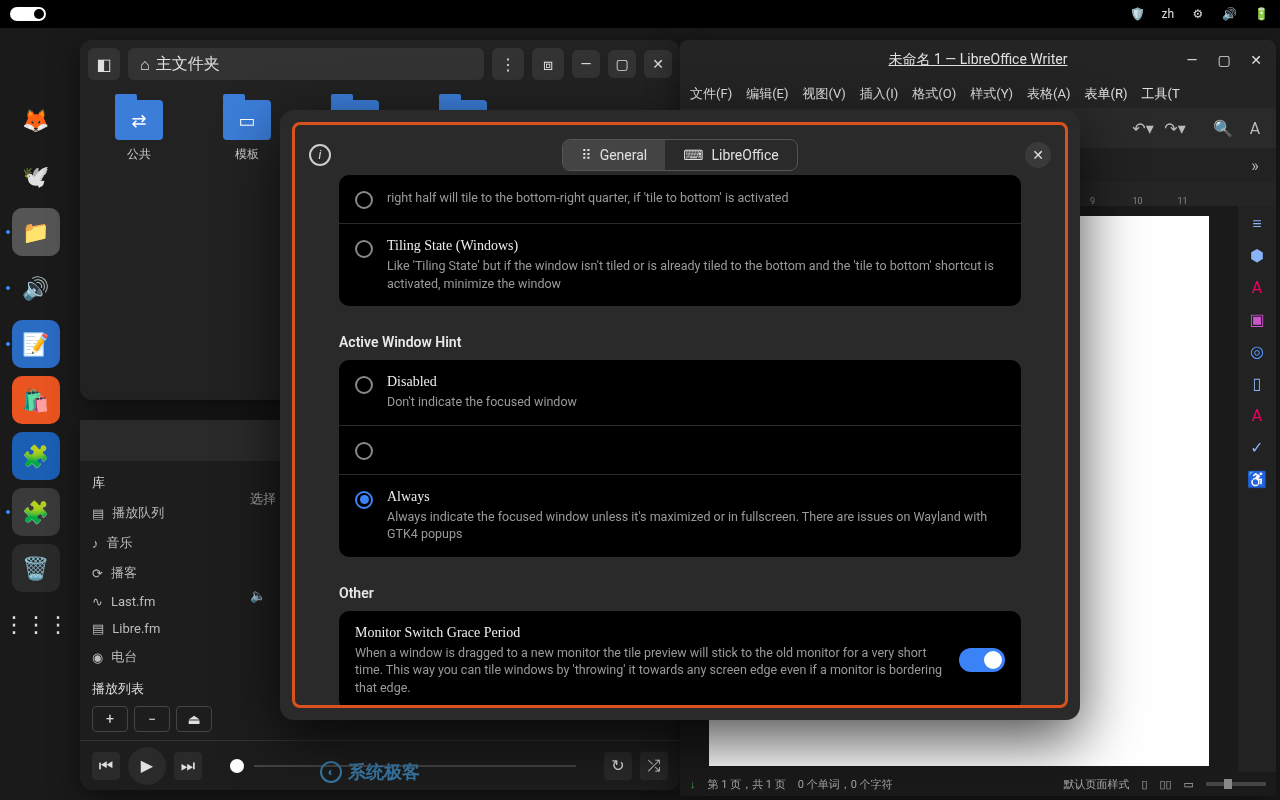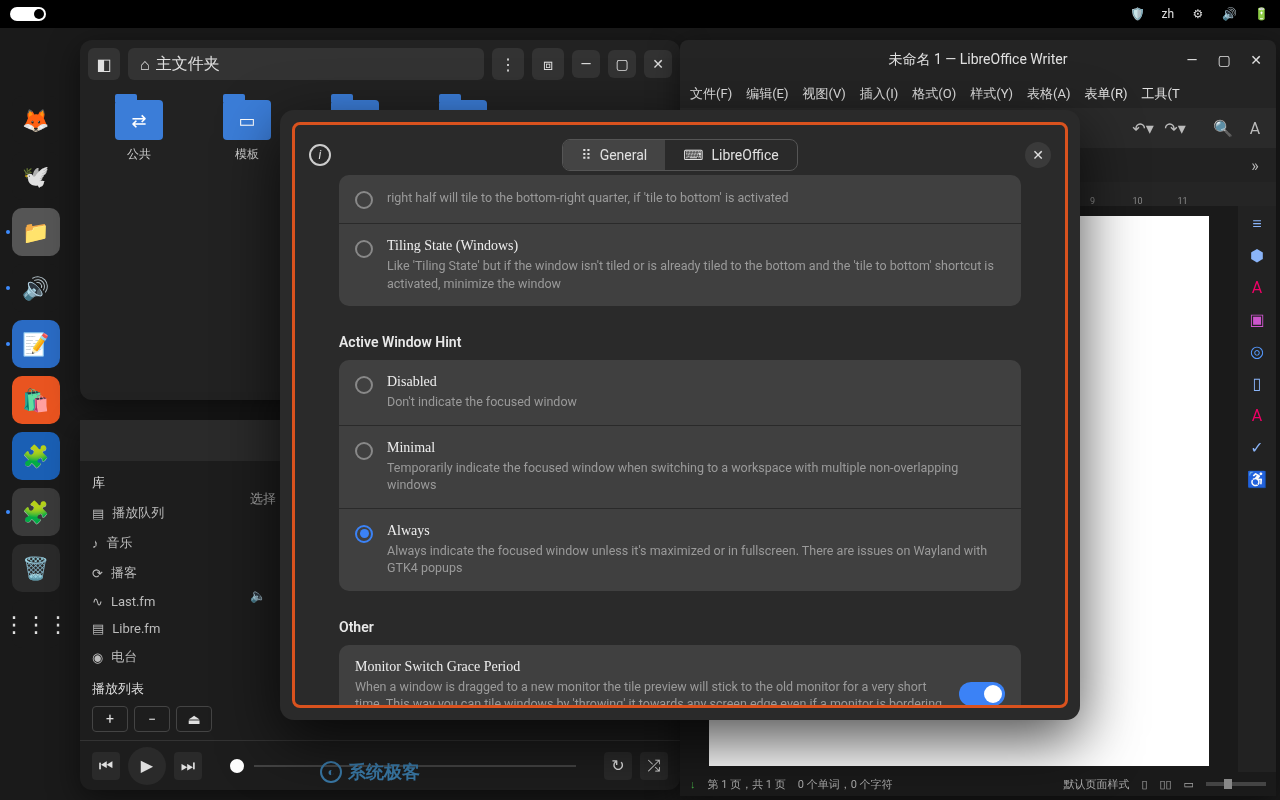--- a/index.html
+++ b/index.html
@@ -34,21 +34,21 @@
 .side-hdr { padding:6px 12px; font-size:13px; color:#ddd; }
 .side-item { padding:6px 12px; font-size:13px; color:#bbb; display:flex; gap:8px; align-items:center; }
 .music-main { flex:1; padding:10px; color:#aaa; font-size:13px; }
 .music-btm { height:50px; border-top:1px solid #333; display:flex; align-items:center; padding:0 12px; gap:8px; }
 .mbtn { width:28px; height:28px; background:#2a2a2a; border-radius:4px; display:flex; align-items:center; justify-content:center; cursor:pointer; }
 .section-hdr { padding:8px 12px; font-size:13px; color:#ddd; }
 .sm-btn-row { display:flex; gap:6px; padding:0 12px; }
 .sm-btn { width:36px; height:26px; border:1px solid #444; border-radius:4px; display:flex; align-items:center; justify-content:center; cursor:pointer; font-size:14px;}
 
 .writer { position:absolute; left:680px; top:40px; right:4px; bottom:4px; background:#242424; border-radius:8px; display:flex; flex-direction:column; box-shadow:0 8px 30px rgba(0,0,0,.5); }
-.writer-title { height:40px; display:flex; align-items:center; justify-content:center; position:relative; font-size:14px; }
+.writer-title { height:40px; display:flex; align-items:center; justify-content:center; position:relative; font-size:14px;text-decoration:underline; }
 .writer-ctrl { position:absolute; right:6px; display:flex; gap:4px; }
 .wc { width:28px; height:24px; display:flex; align-items:center; justify-content:center; cursor:pointer; }
 .writer-menu { height:28px; display:flex; gap:14px; padding:0 10px; font-size:13px; align-items:center; }
 .writer-toolbar { height:40px; background:#2a2a2a; display:flex; align-items:center; padding:0 8px; gap:6px; }
 .tbtn { width:26px; height:26px; display:flex; align-items:center; justify-content:center; color:#bbb; cursor:pointer; border-radius:3px;}
 .writer-tabs { height:34px; display:flex; align-items:center; padding:0 8px; gap:4px; background:#222;}
 .doc-tab { height:26px; padding:0 14px; background:#333; border-radius:4px; display:flex; align-items:center; font-size:12px; gap:8px; }
 .tb-input { height:28px; background:#333; border:1px solid #444; border-radius:4px; padding:0 8px; display:flex; align-items:center; font-size:12px; min-width:60px;}
 .ruler { height:24px; background:#252525; position:relative; font-size:9px; color:#888; display:flex; align-items:flex-end; padding:0 30px; overflow:hidden;}
 .ruler span { display:inline-block; width:45px; text-align:center;}
@@ -62,21 +62,21 @@
 .dialog-inner { position:absolute; inset:12px; border:3px solid #d9521e; border-radius:8px; padding:10px 0; overflow:hidden; }
 .dlg-hdr { display:flex; align-items:center; justify-content:center; height:40px; position:relative; }
 .info-ico { position:absolute; left:14px; width:22px; height:22px; border:2px solid #ccc; border-radius:50%; display:flex; align-items:center; justify-content:center; font-size:12px; font-style:italic; cursor:pointer;}
 .tabseg { display:flex; border:1px solid #555; border-radius:8px; overflow:hidden; }
 .seg { padding:7px 18px; font-size:14px; display:flex; gap:8px; align-items:center; cursor:pointer; }
 .seg.active { background:#444; }
 .close-x { position:absolute; right:14px; width:26px; height:26px; background:#3a3a3a; border-radius:50%; display:flex; align-items:center; justify-content:center; cursor:pointer; font-size:14px;}
 .dlg-body { height:540px; overflow:auto; padding:0 44px 20px; }
 .opt-group { margin-top:28px; }
 .group-title { font-size:14px; font-weight:600; color:#e8e8e8; margin-bottom:10px; }
-.opt-card { background:#404040; border-radius:10px; overflow:hidden; }
+.opt-card { background:#000000; border-radius:10px; overflow:hidden; }
 .opt-row { display:flex; gap:14px; padding:14px 16px; border-bottom:1px solid #2a2a2a; align-items:flex-start; }
 .opt-row:last-child { border-bottom:none; }
 .radio { width:18px; height:18px; border:2px solid #888; border-radius:50%; flex-shrink:0; margin-top:2px; cursor:pointer; display:flex; align-items:center; justify-content:center;}
 .radio.selected { border-color:#3b82f6; }
 .radio.selected::after { content:""; width:9px; height:9px; background:#3b82f6; border-radius:50%; }
 .opt-txt { flex:1; }
 .opt-title { font-size:14px; color:#eee;font-family:Liberation Serif, serif; }
 .opt-desc { font-size:12.5px; color:#9a9a9a; margin-top:3px; line-height:1.4; }
 .toggle { width:46px; height:24px; background:#3b82f6; border-radius:14px; position:relative; cursor:pointer; flex-shrink:0; align-self:center;}
 .toggle::after { content:""; position:absolute; right:3px; top:3px; width:18px; height:18px; background:#fff; border-radius:50%; }
@@ -338,24 +338,20 @@
         <div class="opt-card">
           <div class="opt-row">
             <div class="radio"></div>
             <div class="opt-txt">
               <div class="opt-title">Disabled</div>
               <div class="opt-desc">Don't indicate the focused window</div>
             </div>
           </div>
           <div class="opt-row">
             <div class="radio"></div>
-            <div class="opt-txt">
-              <div class="opt-title">Minimal</div>
-              <div class="opt-desc">Temporarily indicate the focused window when switching to a workspace with multiple non-overlapping windows</div>
-            </div>
           </div>
           <div class="opt-row">
             <div class="radio selected"></div>
             <div class="opt-txt">
               <div class="opt-title">Always</div>
               <div class="opt-desc">Always indicate the focused window unless it's maximized or in fullscreen. There are issues on Wayland with GTK4 popups</div>
             </div>
           </div>
         </div>
       </div>

